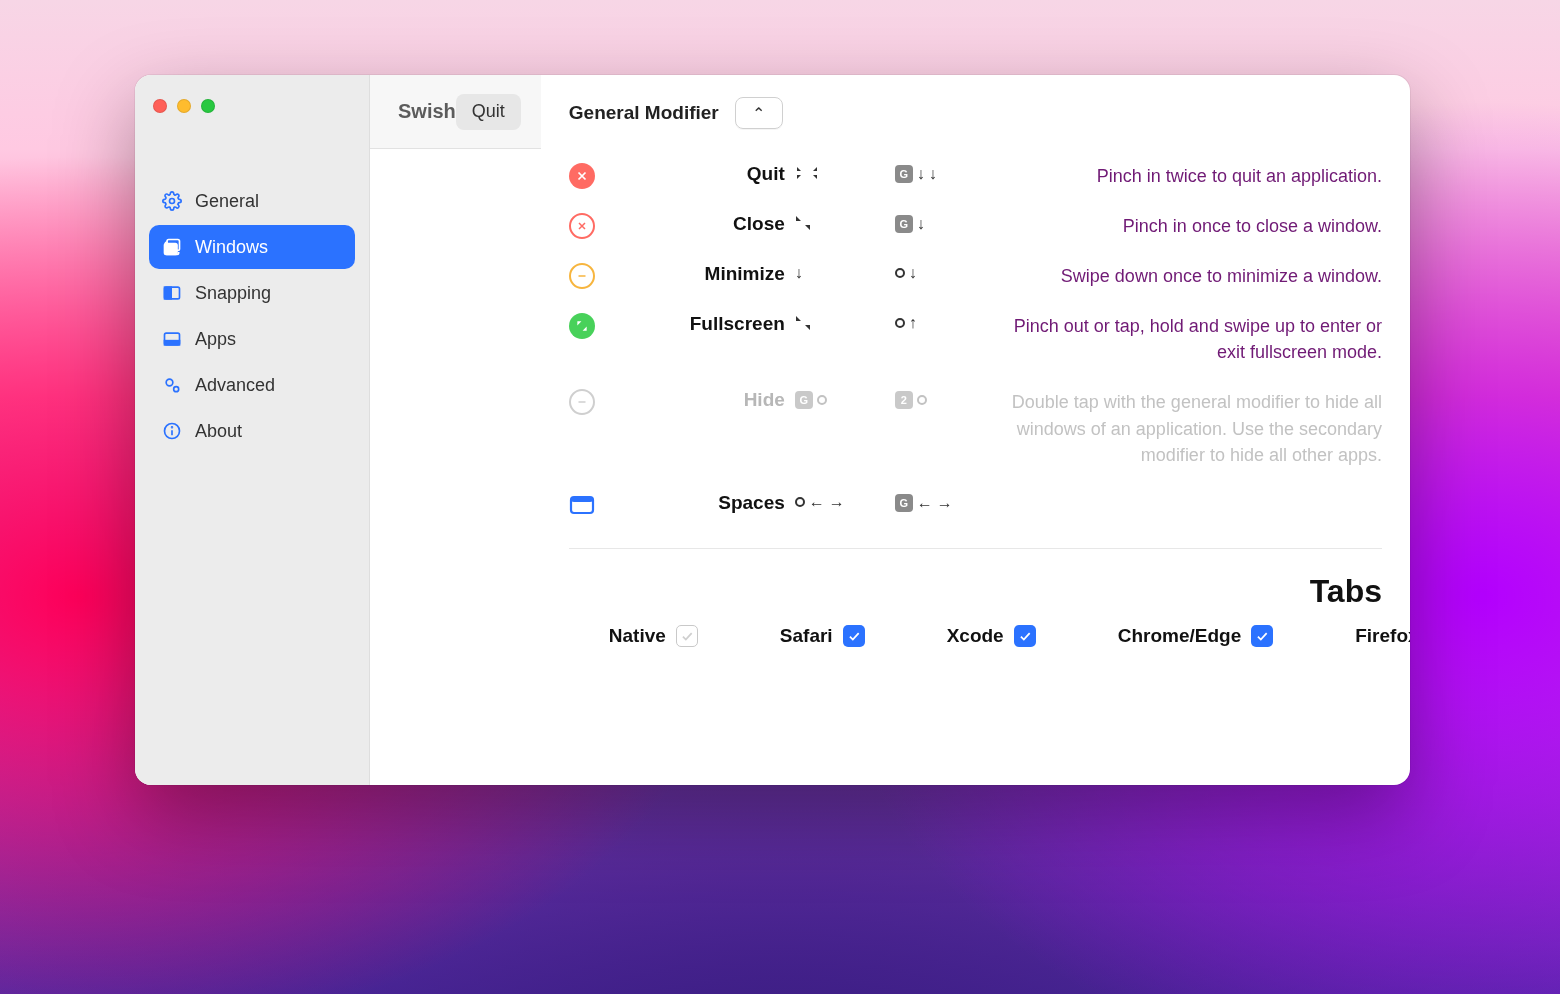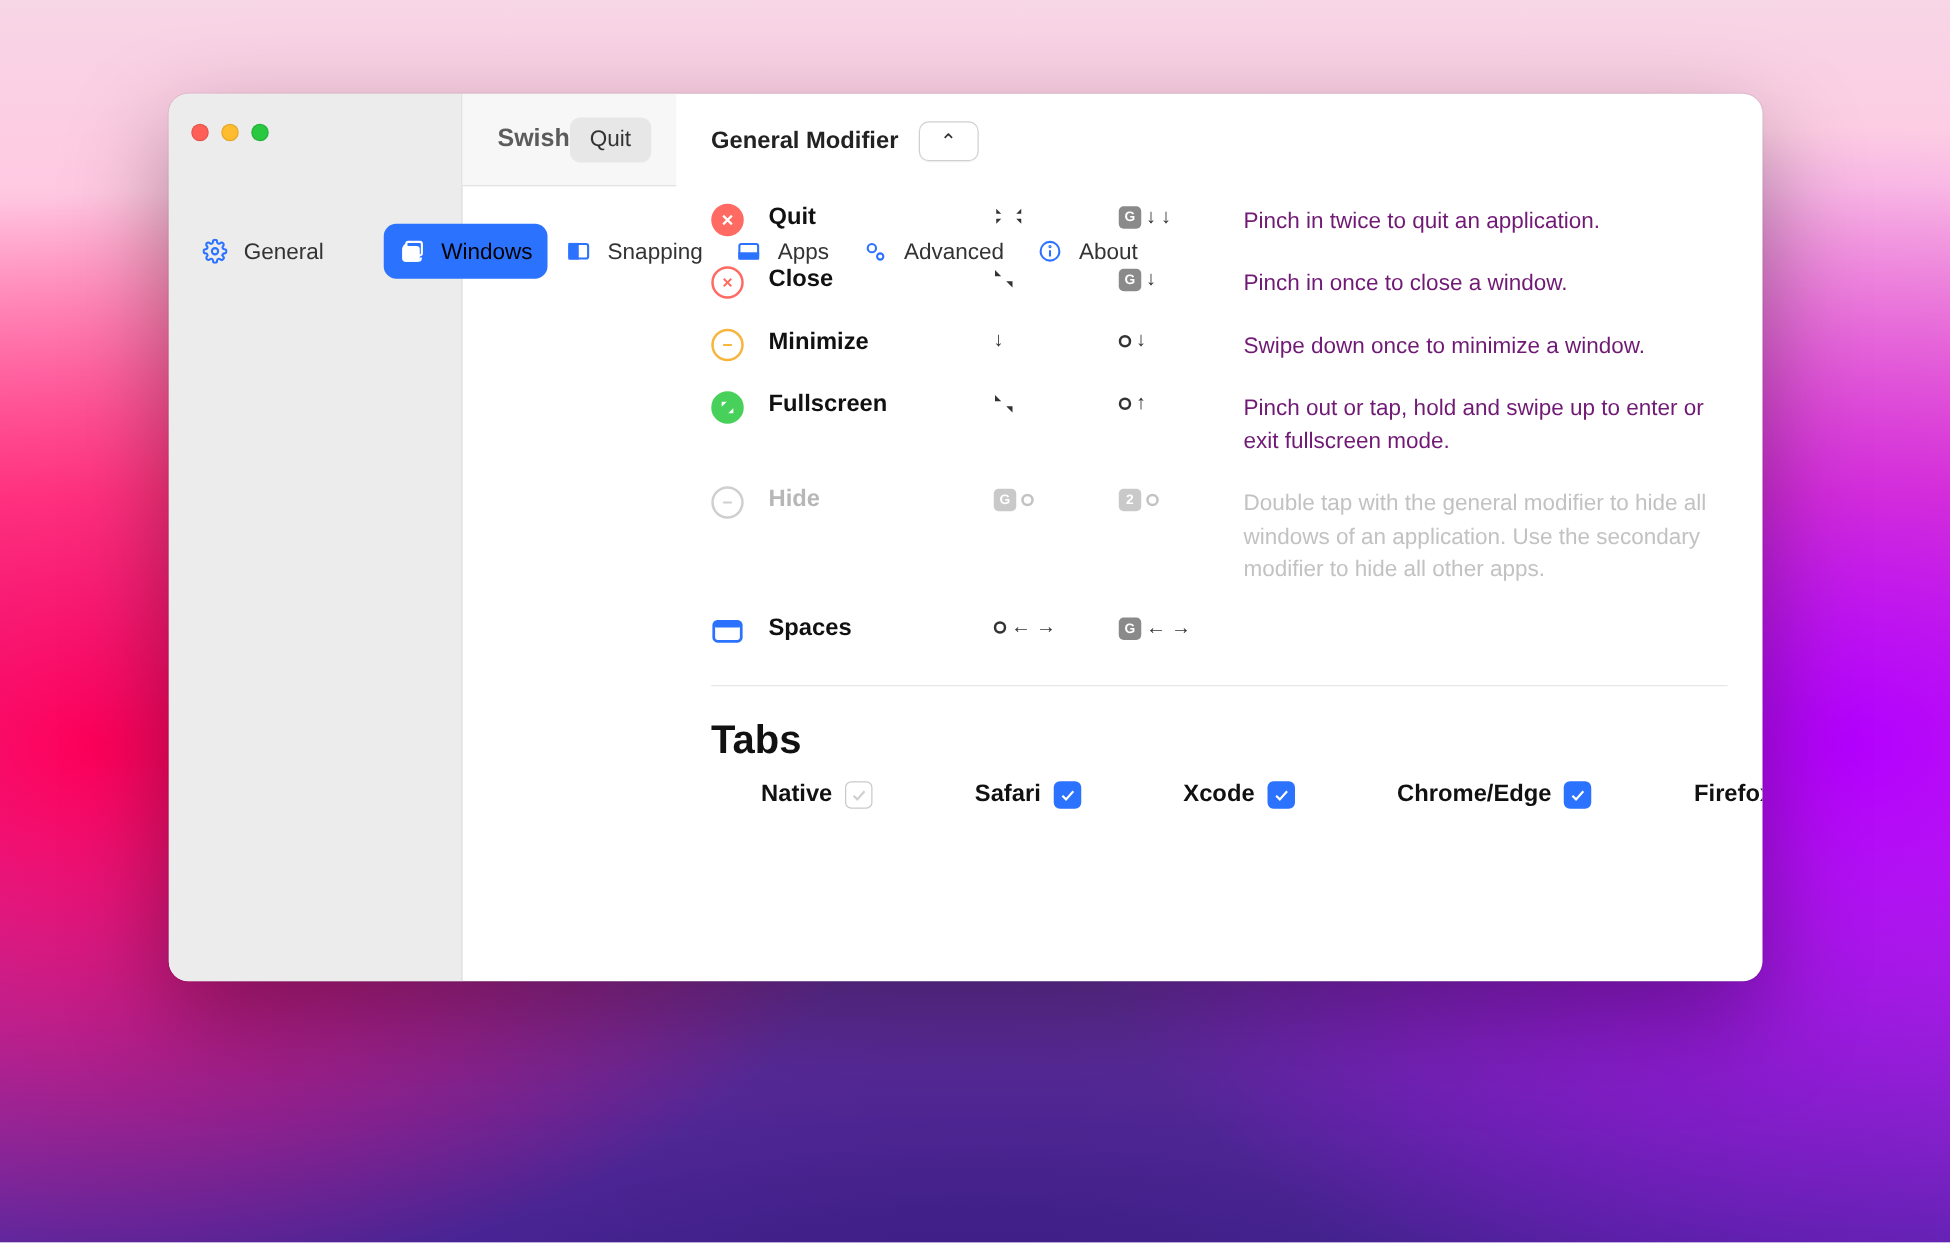--- a/index.html
+++ b/index.html
@@ -28,47 +28,47 @@
     width: 235px; flex: 0 0 235px;
     background: #ececec;
     border-right: 1px solid #dedede;
     padding: 22px 14px 14px 14px;
   }
   .traffic { display: flex; gap: 10px; padding: 2px 4px 24px 4px; }
   .traffic .dot { width: 14px; height: 14px; border-radius: 50%; }
   .dot.red { background: #ff5f57; box-shadow: inset 0 0 0 1px rgba(0,0,0,0.1); }
   .dot.yellow { background: #febc2e; box-shadow: inset 0 0 0 1px rgba(0,0,0,0.1); }
   .dot.green { background: #28c840; box-shadow: inset 0 0 0 1px rgba(0,0,0,0.1); }
-  .nav { display: flex; gap: 2px; margin-top: 42px; }
+  .nav { display: flex; flex-direction: column; gap: 2px; margin-top: 42px; }
   .nav-item {
     display: flex; align-items: center; gap: 12px;
     height: 44px; padding: 0 12px;
     border-radius: 10px;
     color: #333; font-size: 18px;
     cursor: default;
   }
-  .nav-item.selected { background: #2b72ff; color: #000000; margin-left: 34px; }
+  .nav-item.selected { background: #2b72ff; color: #ffffff; }
   .nav-item .nicon { width: 22px; height: 22px; display: inline-flex; align-items: center; justify-content: center; color: #2b72ff; }
   .nav-item.selected .nicon { color: #fff; }
   
   .main { flex: 1; display: flex; flex-direction: row; min-width: 0; }
   .toolbar {
     height: 74px; flex: 0 0 74px;
     display: flex; align-items: center; justify-content: space-between;
     padding: 0 20px 0 28px;
     background: #f7f7f7;
     border-bottom: 1px solid #e2e2e2;
   }
   .title { font-size: 20px; font-weight: 700; color: #5c5c5c; }
   .quitbtn {
     height: 36px; padding: 0 16px; border-radius: 8px;
     background: #e7e7e7; color: #333; font-size: 18px; font-weight: 500;
     border: none; cursor: default;
   }
-  .content { flex: 1; overflow: hidden; padding: 22px 28px 0 28px; }
+  .content { flex: 1; overflow: hidden; padding: 22px 28px 0 28px; text-align: right; }
   .modrow { display: flex; align-items: center; gap: 16px; margin-bottom: 22px; }
   .modlabel { font-size: 19px; font-weight: 700; color: #222; }
   .modkey {
     width: 48px; height: 32px; border: 1px solid #d0d0d0; border-radius: 8px;
     display: inline-flex; align-items: center; justify-content: center;
     box-shadow: 0 1px 0 rgba(0,0,0,0.04);
     font-size: 16px; color: #333;
   }
 
   .rows { display: flex; flex-direction: column; }

